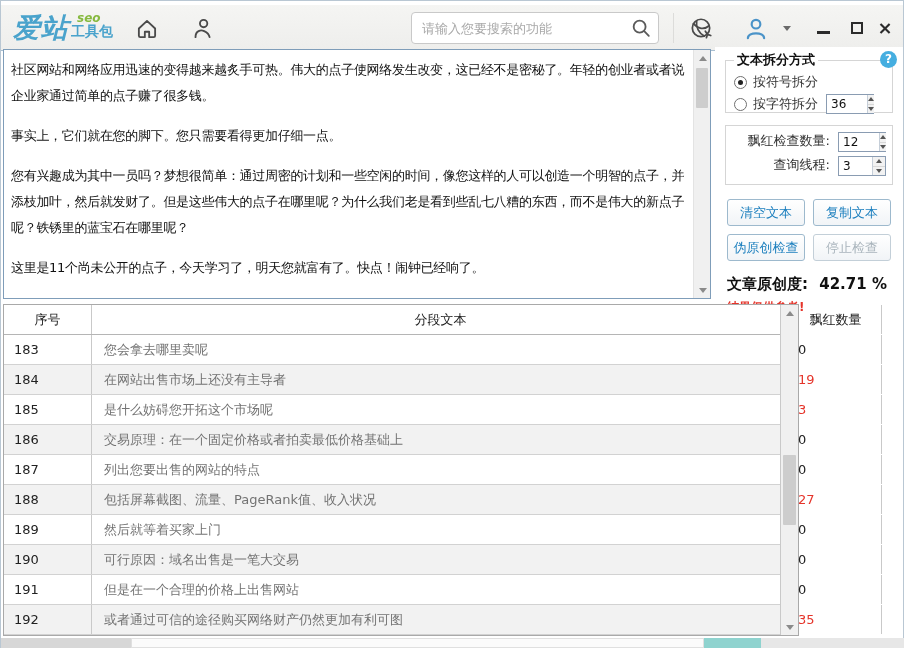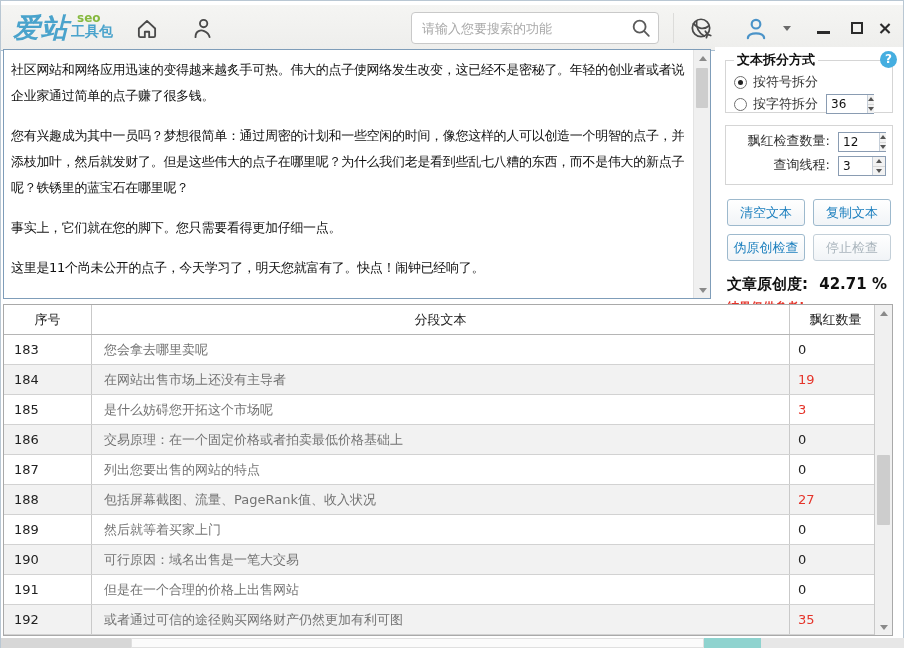--- a/index.html
+++ b/index.html
@@ -7,21 +7,21 @@
     font-family:"DejaVu Sans","Liberation Sans",sans-serif; }
   .window { position:relative; width:904px; height:648px; background:#ffffff;
     border:1px solid #b9c7d3; }
 
   
   .header { position:absolute; left:0; top:4px; width:100%; height:46px;
     background:linear-gradient(#f5f5f3,#eeeeec); border-bottom:1px solid #a9bfd1; }
   .logo { position:absolute; left:12px; top:5px; display:flex; align-items:flex-start; cursor:default; }
   .logo-main { font-size:27px; font-weight:bold; font-style:italic; color:#4aa3cc; letter-spacing:1px; }
   .logo-right { display:flex; flex-direction:column; line-height:1; margin-left:2px; margin-top:2px; }
-  .logo-seo { font-size:12px; font-weight:bold; color:#86b93f; margin-left:6px; }
+  .logo-seo { font-size:12px; font-weight:bold; font-style:italic; color:#86b93f; margin-left:6px; }
   .logo-sub { font-size:14px; font-weight:bold; color:#4aa3cc; }
   .hicon { position:absolute; top:11px; width:26px; height:26px; cursor:pointer; }
   .hicon svg { width:100%; height:100%; }
   .icon-home { left:133px; }
   .icon-person { left:188px; }
   .searchbox { position:absolute; left:410px; top:7px; width:248px; height:32px;
     background:#fff; border:1px solid #c9c9c9; border-radius:4px; display:flex; align-items:center; }
   .searchbox input { flex:1; border:none; outline:none; background:transparent;
     font-size:13px; color:#333; padding:0 6px 0 10px; font-family:inherit; }
   .searchbox input::placeholder { color:#a9a9a9; }
@@ -84,21 +84,21 @@
   .btn-grid { display:grid; grid-template-columns:1fr 1fr; gap:8px; margin:14px 12px 0 12px; }
   .pbtn { height:27px; border:1px solid #9db9cd; border-radius:3px;
     background:linear-gradient(#ffffff,#f1f4f7); font-size:13px; color:#1c7fbe;
     font-family:inherit; cursor:pointer; }
   .pbtn.disabled { color:#a9b4bc; border-color:#c3cfd8; cursor:default; }
   .result-line { margin:14px 0 0 12px; font-size:15px; font-weight:bold; color:#111; }
   .result-line .val { margin-left:6px; }
   .disclaimer { margin:5px 0 0 12px; font-size:12px; font-weight:bold; color:#e5342a; }
 
   
-  .table { position:absolute; left:2px; top:303px; width:890px; height:332px;
+  .table { position:absolute; left:2px; top:303px; width:796px; height:332px;
     border:1px solid #a9a9a9; background:#fff; }
   .thead, .trow { display:flex; height:30px; }
   .thead { border-bottom:1px solid #b5b5b5; background:#fff; }
   .cell { border-right:1px solid #c9c9c9; display:flex; align-items:center; overflow:hidden; }
   .c-id { width:88px; flex:none; font-size:13px; color:#222; padding-left:10px; }
   .c-text { width:698px; flex:none; font-size:13px; color:#737373; padding-left:12px; white-space:nowrap; }
   .c-count { width:92px; flex:none; font-size:13px; color:#222; padding-left:8px; }
   .c-count.red { color:#e5342a; }
   .thead .cell { justify-content:center; padding-left:0; color:#222; font-size:13px; }
   .rows-host .trow { border-bottom:1px solid #d2d2d2; }
@@ -175,22 +175,22 @@
         <span class="glyph-max"></span>
       </div>
     <div class="winbtn btn-close">
         <span class="glyph-close">×</span>
       </div>
   </div>
 
   <div class="editor">
     <div class="editor-text">
         <p>社区网站和网络应用迅速的变得越来越炙手可热。伟大的点子使网络发生改变，这已经不是密秘了。年轻的创业者或者说企业家通过简单的点子赚了很多钱。</p>
+        <p>事实上，它们就在您的脚下。您只需要看得更加仔细一点。</p>
         <p>您有兴趣成为其中一员吗？梦想很简单：通过周密的计划和一些空闲的时间，像您这样的人可以创造一个明智的点子，并添枝加叶，然后就发财了。但是这些伟大的点子在哪里呢？为什么我们老是看到些乱七八糟的东西，而不是伟大的新点子呢？铁锈里的蓝宝石在哪里呢？</p>
-        <p>事实上，它们就在您的脚下。您只需要看得更加仔细一点。</p>
         <p>这里是11个尚未公开的点子，今天学习了，明天您就富有了。快点！闹钟已经响了。</p>
       </div>
     <div class="vscroll">
       <div class="vs-arrow vs-up">
           <span class="tri-up"></span>
         </div>
       <div class="vs-thumb"></div>
       <div class="vs-arrow vs-down">
           <span class="tri-down"></span>
         </div>

